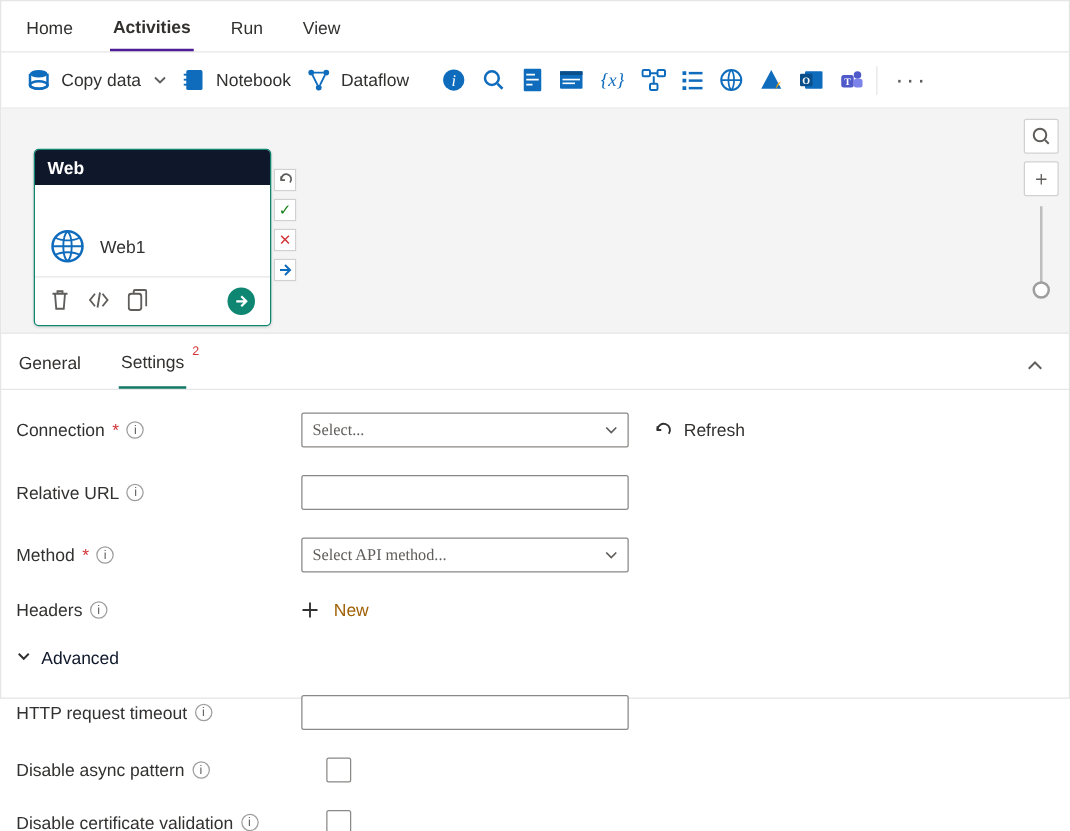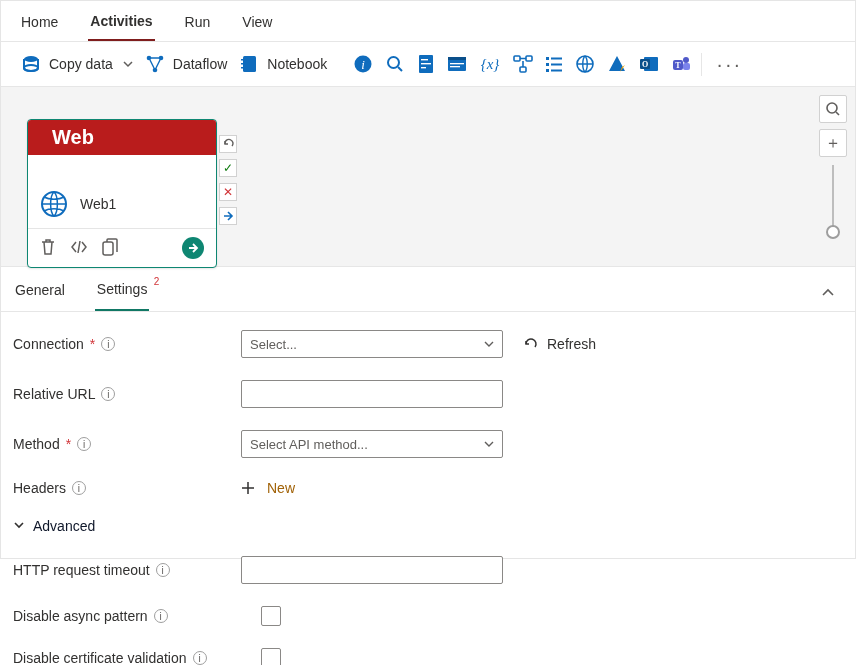--- a/index.html
+++ b/index.html
@@ -2,40 +2,40 @@
 <html><head>
 <meta charset="utf-8">
 <style>
   * { box-sizing: border-box; }
   html, body { margin:0; padding:0; font-family: "Segoe UI", Arial, sans-serif; font-size:14px; color:#323130; background:#fff; width:856px; height:665px; }
   .app { width:856px; height:559px; border:1px solid #e5e5e5; display:flex; flex-direction:column; }
 
   
   .top-tabs { display:flex; align-items:center; gap:28px; padding:8px 18px 0 18px; border-bottom:1px solid #e6e6e6; font-size:14px; }
   .top-tab { padding:4px 2px 10px 2px; cursor:pointer; color:#323130; }
-  .top-tab.active { font-weight:600; border-bottom:2px solid #7f1d1d; }
+  .top-tab.active { font-weight:600; border-bottom:2px solid #4c1d95; }
 
   
   .toolbar { display:flex; align-items:center; padding:8px 14px; border-bottom:1px solid #e6e6e6; }
   .tb-btn { display:flex; align-items:center; gap:8px; padding:4px 6px; cursor:pointer; border-radius:4px; }
   .tb-sep { width:14px; }
   .tb-icon { width:20px; height:20px; display:flex; align-items:center; justify-content:center; color:#0f6cbd; font-weight:600; }
   .tb-small svg { display:block; }
   .tb-caret { margin-left:2px; }
   .overflow { font-size:20px; letter-spacing:2px; padding:0 6px; color:#605e5c; cursor:pointer; border-left:1px solid #e6e6e6; margin-left:4px; padding-left:14px; }
 
   
   .canvas-wrap { position:relative; flex:0 0 auto; height:180px; background:#f4f4f4; border-bottom:1px solid #e6e6e6; }
   .canvas-tools { position:absolute; right:8px; top:8px; display:flex; flex-direction:column; align-items:center; gap:6px; }
   .ct-btn { width:28px; height:28px; border:1px solid #d1d1d1; background:#fff; display:flex; align-items:center; justify-content:center; cursor:pointer; border-radius:2px; font-size:16px; color:#605e5c; }
   .ct-track { width:2px; height:70px; background:#bdbdbd; margin-top:2px; position:relative; }
   .ct-knob { position:absolute; left:50%; transform:translate(-50%,0); bottom:-4px; width:14px; height:14px; border-radius:50%; background:#fff; border:2px solid #9e9e9e; }
 
   .activity-node { position:absolute; left:26px; top:32px; width:190px; border:1px solid #0e8672; border-radius:4px; background:#fff; box-shadow:0 1px 2px rgba(0,0,0,.1); }
-  .activity-node .hdr { background:#b91c1c; color:#fff; padding:6px 24px; font-weight:600; border-radius:3px 3px 0 0; font-size:20px; }
+  .activity-node .hdr { background:#0f172a; color:#fff; padding:6px 10px; font-weight:600; border-radius:3px 3px 0 0; font-size:14px; }
   .activity-node .body { display:flex; align-items:center; gap:12px; padding:10px 12px;margin-top:25px; }
   .activity-node .icon-circ { width:28px; height:28px; border-radius:50%; display:flex; align-items:center; justify-content:center; color:#0f6cbd; }
   .activity-node .ftr { display:flex; align-items:center; gap:14px; padding:8px 12px; border-top:1px solid #e5e5e5; color:#605e5c; }
   .activity-node .spacer { flex:1; }
   .activity-node .run-ic { width:22px; height:22px; border-radius:50%; background:#0e8672; display:flex; align-items:center; justify-content:center; }
   .side-handles { position:absolute; left:218px; top:48px; display:flex; flex-direction:column; gap:6px; }
   .side-handles .hbtn { width:18px; height:18px; border:1px solid #d1d1d1; background:#fff; display:flex; align-items:center; justify-content:center; font-size:12px; cursor:pointer; }
   .hbtn.green { color:#107c10; }
   .hbtn.red { color:#d13438; }
   .hbtn.blue { color:#0f6cbd; }
@@ -49,21 +49,21 @@
   .prop-collapse { margin-left:auto; cursor:pointer; padding:4px 8px; }
 
   
   .form { padding:18px 12px; display:flex; flex-direction:column; gap:22px; }
   .row { display:flex; align-items:center; }
   .lbl { width:228px; display:flex; align-items:center; gap:6px; color:#323130; }
   .req { color:#d13438; }
   .info-ic { width:14px; height:14px; border:1px solid #9e9e9e; border-radius:50%; font-size:10px; display:inline-flex; align-items:center; justify-content:center; color:#605e5c; cursor:default; }
   .ctrl { display:flex; align-items:center; gap:20px; }
   .select, .txt { width:262px; height:28px; border:1px solid #8a8886; border-radius:2px; background:#fff; padding:0 8px; display:flex; align-items:center; justify-content:space-between; font-size:13px; color:#605e5c; }
-  .select { cursor:pointer; }
+  .select { cursor:pointer;font-family:Liberation Serif, serif; }
   .txt { color:#323130; }
   input.txt { outline:none; }
   .refresh-btn { display:flex; align-items:center; gap:8px; cursor:pointer; color:#323130; }
   .plus-new { display:flex; align-items:center; gap:12px; cursor:pointer; color:#a16207; }
   .chev-d svg, .refresh-btn svg, .plus-new svg { display:block; }
 
   .section-hdr { display:flex; align-items:center; gap:8px; cursor:pointer; color:#0f172a; }
   .cbx { width:20px; height:20px; border:1px solid #8a8886; border-radius:2px; background:#fff; cursor:pointer; }
 
 </style>
@@ -92,39 +92,39 @@
       <span class="tb-caret">
         <svg width="10" height="10" viewBox="0 0 10 10">
             <path d="M1 3l4 4 4-4" fill="none" stroke="#605e5c" stroke-width="1.5"></path>
           </svg>
       </span>
     </div>
 
     <div class="tb-btn">
       <span class="tb-icon">
         <svg width="20" height="20" viewBox="0 0 20 20">
+            <rect x="4" y="2" width="13" height="16" rx="1.5" fill="#0f6cbd"></rect>
+            <rect x="2" y="5" width="3" height="1.5" fill="#0f6cbd"></rect>
+            <rect x="2" y="9" width="3" height="1.5" fill="#0f6cbd"></rect>
+            <rect x="2" y="13" width="3" height="1.5" fill="#0f6cbd"></rect>
+          </svg>
+      </span>
+      <span>Notebook</span>
+    </div>
+
+    <div class="tb-btn">
+      <span class="tb-icon">
+        <svg width="20" height="20" viewBox="0 0 20 20">
             <circle cx="4" cy="4" r="2.3" fill="#0f6cbd"></circle>
             <circle cx="16" cy="4" r="2.3" fill="#0f6cbd"></circle>
             <circle cx="10" cy="16" r="2.3" fill="#0f6cbd"></circle>
             <path d="M5 6l4 8M15 6l-4 8M6 4h8" stroke="#0f6cbd" stroke-width="1.4" fill="none"></path>
           </svg>
       </span>
       <span>Dataflow</span>
-    </div>
-
-    <div class="tb-btn">
-      <span class="tb-icon">
-        <svg width="20" height="20" viewBox="0 0 20 20">
-            <rect x="4" y="2" width="13" height="16" rx="1.5" fill="#0f6cbd"></rect>
-            <rect x="2" y="5" width="3" height="1.5" fill="#0f6cbd"></rect>
-            <rect x="2" y="9" width="3" height="1.5" fill="#0f6cbd"></rect>
-            <rect x="2" y="13" width="3" height="1.5" fill="#0f6cbd"></rect>
-          </svg>
-      </span>
-      <span>Notebook</span>
     </div>
 
     <div class="tb-sep"></div>
 
     <div class="tb-btn tb-small">
         <svg width="20" height="20" viewBox="0 0 20 20">
           <circle cx="10" cy="10" r="8.5" fill="#0f6cbd"></circle>
           <text x="10" y="15" text-anchor="middle" fill="#fff" font-size="13" font-family="Segoe UI" font-style="italic">i</text>
         </svg>
       </div>

